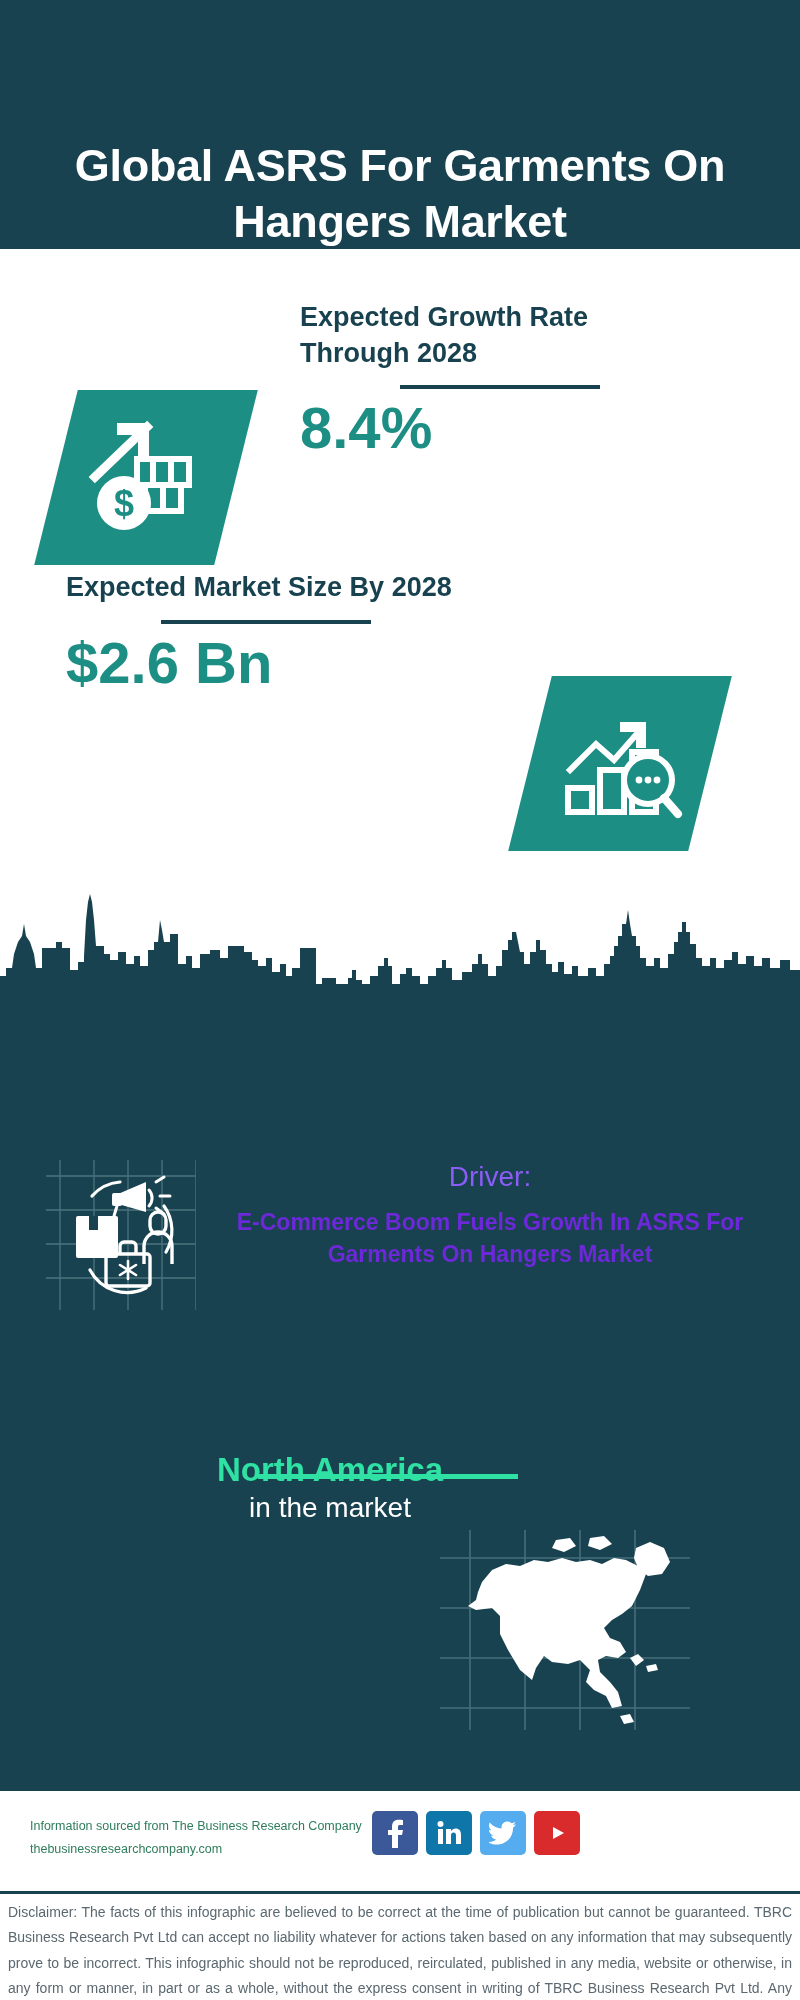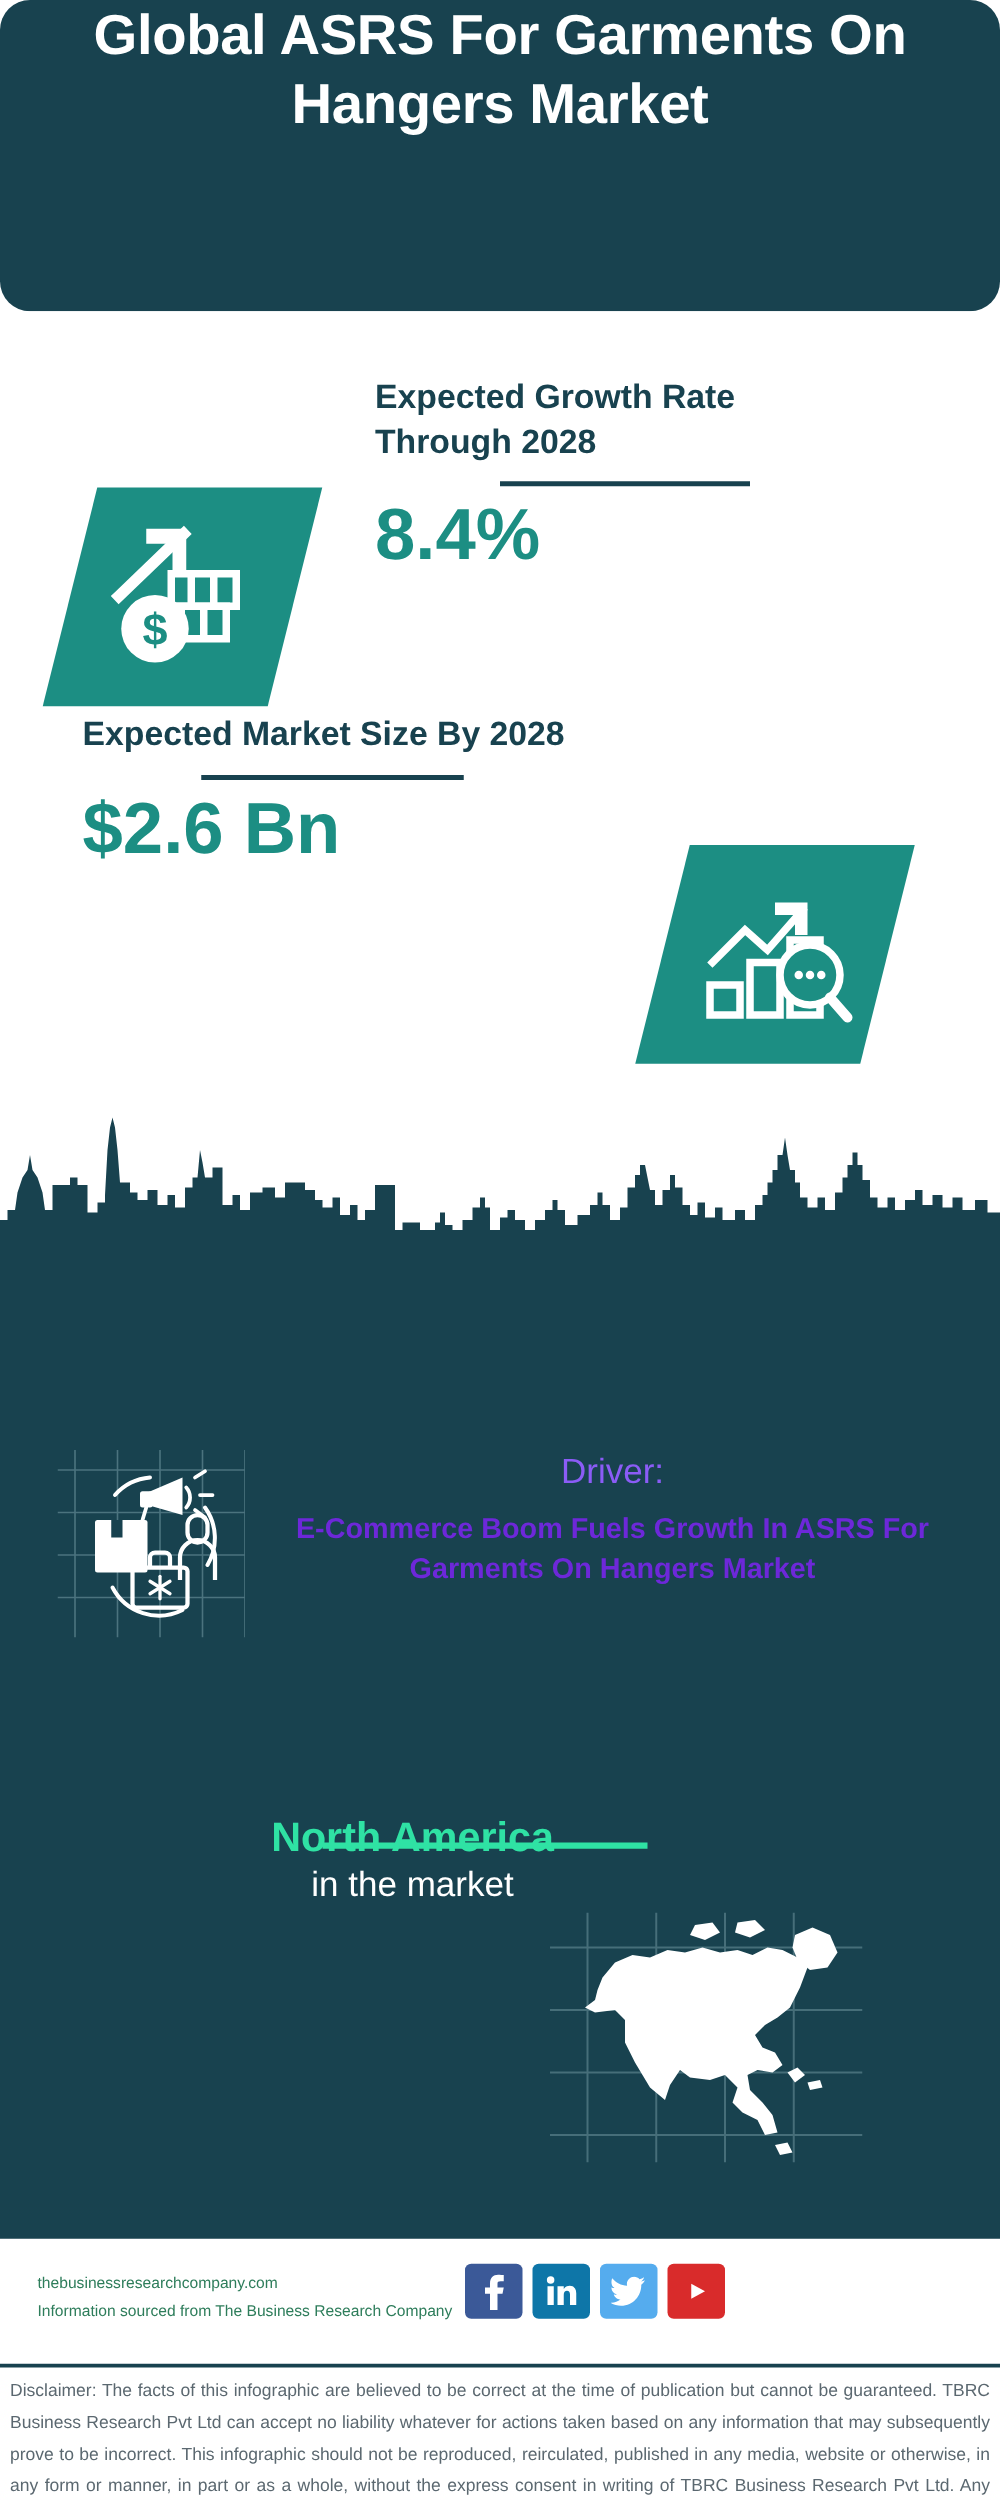--- a/index.html
+++ b/index.html
@@ -9,21 +9,21 @@
     background:#ffffff;
     position:relative;
     overflow:hidden;
   }
   .page { position:relative; width:800px; height:2000px; background:#ffffff; }
 
   
   .header {
     position:absolute; left:0; top:0; width:800px; height:249px;
     background:#18424f;
-    display:flex; align-items:flex-start; justify-content:center;border-radius:24px;
+    display:flex; align-items:flex-end; justify-content:center;
   }
   .header-title {
     color:#ffffff;
     font-size:45px;
     font-weight:bold;
     line-height:1.23;
     text-align:center;
     letter-spacing:-0.3px;
     width:740px;
     padding:0 30px;
@@ -262,22 +262,22 @@
       <path d="M150,8 L164,6 L172,14 L160,20 L148,16 Z"></path>
       <path d="M116,10 L130,8 L136,16 L124,22 L112,18 Z"></path>
       <path d="M190,128 L198,124 L204,130 L196,136 Z"></path>
       <path d="M206,136 L216,134 L218,140 L208,142 Z"></path>
       <path d="M180,186 L190,184 L194,192 L184,194 Z"></path>
     </g>
   </svg>
 
   <div class="footer">
     <div class="footer-src">
+      <div>Information sourced from The Business Research Company</div>
       <div>thebusinessresearchcompany.com</div>
-      <div>Information sourced from The Business Research Company</div>
     </div>
     <div class="socials">
       <div class="soc" style="background:#3b5998">
         <svg width="22" height="30" viewBox="0 0 22 30">
             <path fill="#ffffff" d="M14,30 L14,17 L18,17 L19,12 L14,12 L14,9 C14,7.5 14.5,7 16.5,7 L19,7 L19,2 C18,2 16,1.8 14.5,1.8 C10.5,1.8 8,4 8,9 L8,12 L4,12 L4,17 L8,17 L8,30 Z"></path>
           </svg>
       </div>
       <div class="soc" style="background:#0e76a8">
         <svg width="26" height="26" viewBox="0 0 26 26">
             <g fill="#ffffff">

